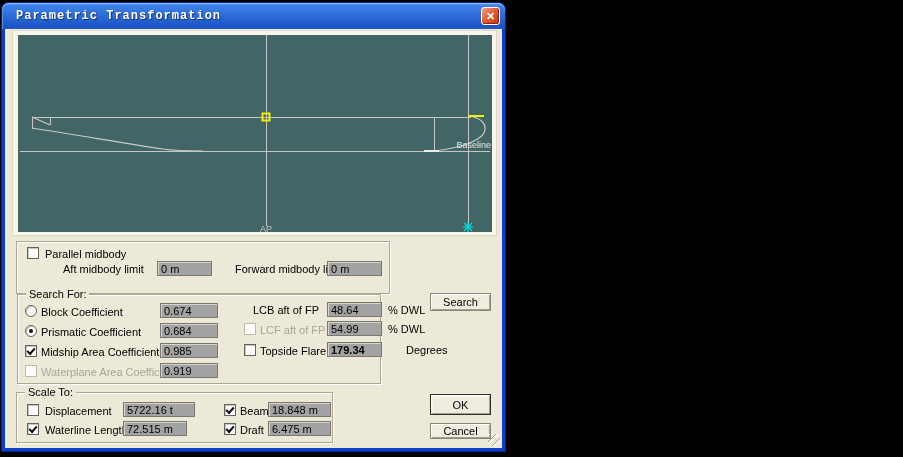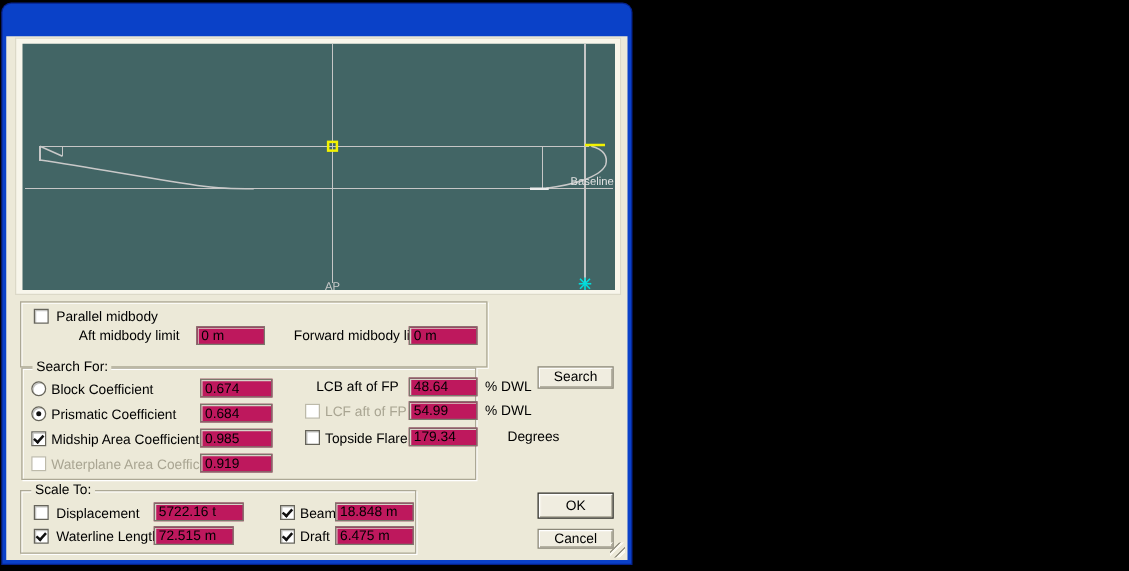--- a/index.html
+++ b/index.html
@@ -47,21 +47,21 @@
   .check, .radio { position:absolute; width:12px; height:12px; background:#fff;
             border:1px solid #66645A;
             box-shadow:inset 1px 1px 0 rgba(90,90,80,.35); }
   .radio { border-radius:50%; }
   .check.checked::after { content:''; position:absolute; left:1px; top:2px;
             width:6px; height:3px; border-left:2px solid #101010;
             border-bottom:2px solid #101010; transform:rotate(-48deg); }
   .radio.checked::after { content:''; position:absolute; left:3px; top:3px;
             width:4px; height:4px; border-radius:50%; background:#101010; }
   .check.disabled, .radio.disabled { border-color:#BDBAA9; box-shadow:none; }
-  .field { position:absolute; height:15px; background:#be185d;
+  .field { position:absolute; height:15px; background:#a3a3a3;
            border:1px solid #7A786C; box-shadow:inset 1px 1px 0 #D6D4C8;
            font-family:"Liberation Sans",sans-serif; font-size:11px;
            padding:0 2px 0 3px; color:#000; }
   .unit { position:absolute; white-space:nowrap; }
 
   .btn { position:absolute; background:#F0EDE0; color:#000; text-align:center;
          border:1px solid #8A8778; font-family:"Liberation Sans",sans-serif;
          font-size:11px; box-shadow:inset 1px 1px 0 #FFFFFF, inset -1px -1px 0 #A3A08F;
          display:flex; align-items:center; justify-content:center; cursor:default; }
   .btn.default { border:1px solid #2E2E28;
@@ -70,20 +70,26 @@
   .grip { position:absolute; right:2px; bottom:2px; width:12px; height:12px;
           background:repeating-linear-gradient(-45deg, transparent 0 3px,
                      #FBF9F0 3px 5px, #9B9889 5px 6px); }
 </style>
 </head>
 <body>
 
 <div class="stage">
   <div class="dialog">
 
+    <div class="titlebar">
+      <span class="title">Parametric Transformation</span>
+      <div class="closebtn">
+        <span class="x">✕</span>
+      </div>
+    </div>
 
     <div class="client">
 
       <div class="canvas-frame">
         <div class="canvas">
           <svg width="474" height="197" viewBox="0 0 474 197">
 
             <g stroke="#C6C6C6" stroke-width="1" shape-rendering="crispEdges">
               <line x1="248" y1="0" x2="248" y2="191"></line>
               <line x1="450" y1="0" x2="450" y2="191"></line>
@@ -148,21 +154,21 @@
         <input class="field" style="left: 309px; top: 7px; width: 55px;" value="48.64">
         <span class="unit" style="left:370px; top:9px;">% DWL</span>
 
         <span class="check disabled" style="left:226px; top:28px;"></span>
         <span class="lbl disabled" style="left:242px; top:29px;">LCF aft of FP</span>
         <input class="field" style="left: 309px; top: 26px; width: 55px;" value="54.99">
         <span class="unit" style="left:370px; top:28px;">% DWL</span>
 
         <span class="check unchecked" style="left:226px; top:49px;"></span>
         <span class="lbl" style="left:242px; top:50px;">Topside Flare</span>
-        <input class="field" style="left: 309px; top: 47px; width: 55px;" value="179.34">
+        <input class="field" style="left: 309px; top: 47px; width: 55px; font-weight: bold;" value="179.34">
         <span class="unit" style="left:388px; top:49px;">Degrees</span>
       </div>
 
       <button class="btn" style="left:425px; top:264px; width:61px; height:18px;">Search</button>
 
       <div class="group" style="left:11px; top:363px; width:317px; height:51px;">
         <span class="legend">Scale To:</span>
 
         <span class="check unchecked" style="left:10px; top:11px;"></span>
         <span class="lbl" style="left:28px; top:12px;">Displacement</span>

